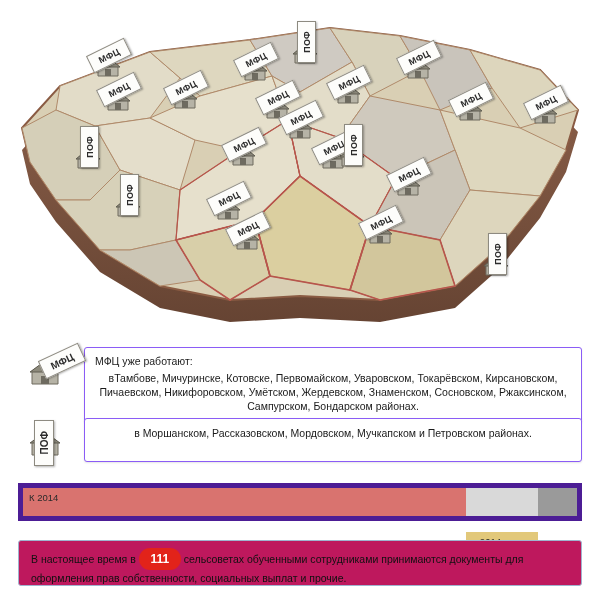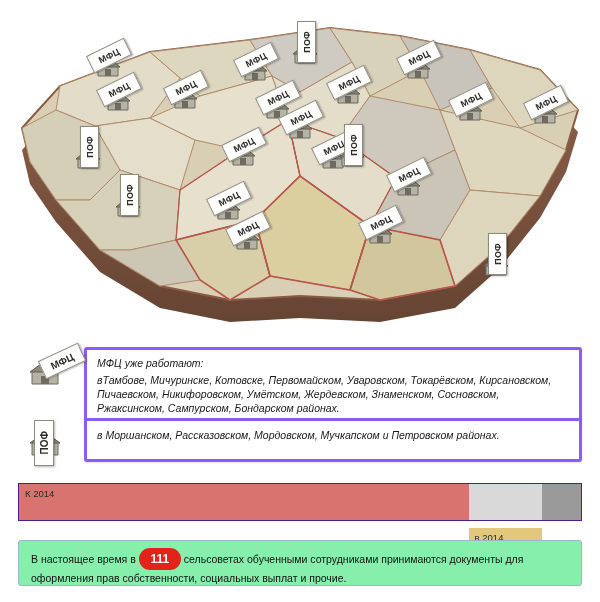--- a/index.html
+++ b/index.html
@@ -127,47 +127,47 @@
   }
   .legend-icon.vert .plate span {
     writing-mode: vertical-rl;
     transform: rotate(180deg);
   }
 
   .legend-box {
     flex: 1;
     min-height: 44px;
     background: #ffffff;
-    border: 3px solid #8b5cf6;
+    border: 1px solid #8b5cf6;
     border-radius: 3px;
     box-shadow: 0 1px 2px rgba(0,0,0,.10);
     padding: 7px 10px 8px 10px;
     box-sizing: border-box;
-    font-style: italic;
   }
   .legend-title {
     font-size: 10.5px;
     color: #1a1a1a;
     margin-bottom: 4px;
   }
   .legend-text {
     font-size: 10.5px;
     color: #1a1a1a;
     line-height: 1.35;
+    text-align: center;
   }
 
   
   #progress {
     position: absolute;
     left: 18px;
     top: 483px;
     width: 564px;
     height: 38px;
     display: flex;
-    border: 1px solid #4c1d95;
+    border: 5px solid #4c1d95;
     box-sizing: border-box;
     background: #d9d9d9;
   }
   #progress .seg {
     height: 100%;
     box-sizing: border-box;
     padding: 4px 6px;
     font-size: 9.5px;
     line-height: 1.2;
     color: #2a2a2a;
@@ -177,21 +177,21 @@
   #seg-plan { background: #e2c87a; }
   #seg-rest { background: #9a9a9a; }
 
   
   #footer-note {
     position: absolute;
     left: 18px;
     top: 540px;
     width: 564px;
     height: 46px;
-    background: #86efac;
+    background: #be185d;
     border: 1px solid #9fb4cf;
     border-radius: 3px;
     box-sizing: border-box;
     padding: 8px 12px;
     font-size: 10.5px;
     color: #111111;
     line-height: 1.5;
   }
   .badge {
     display: inline-block;

